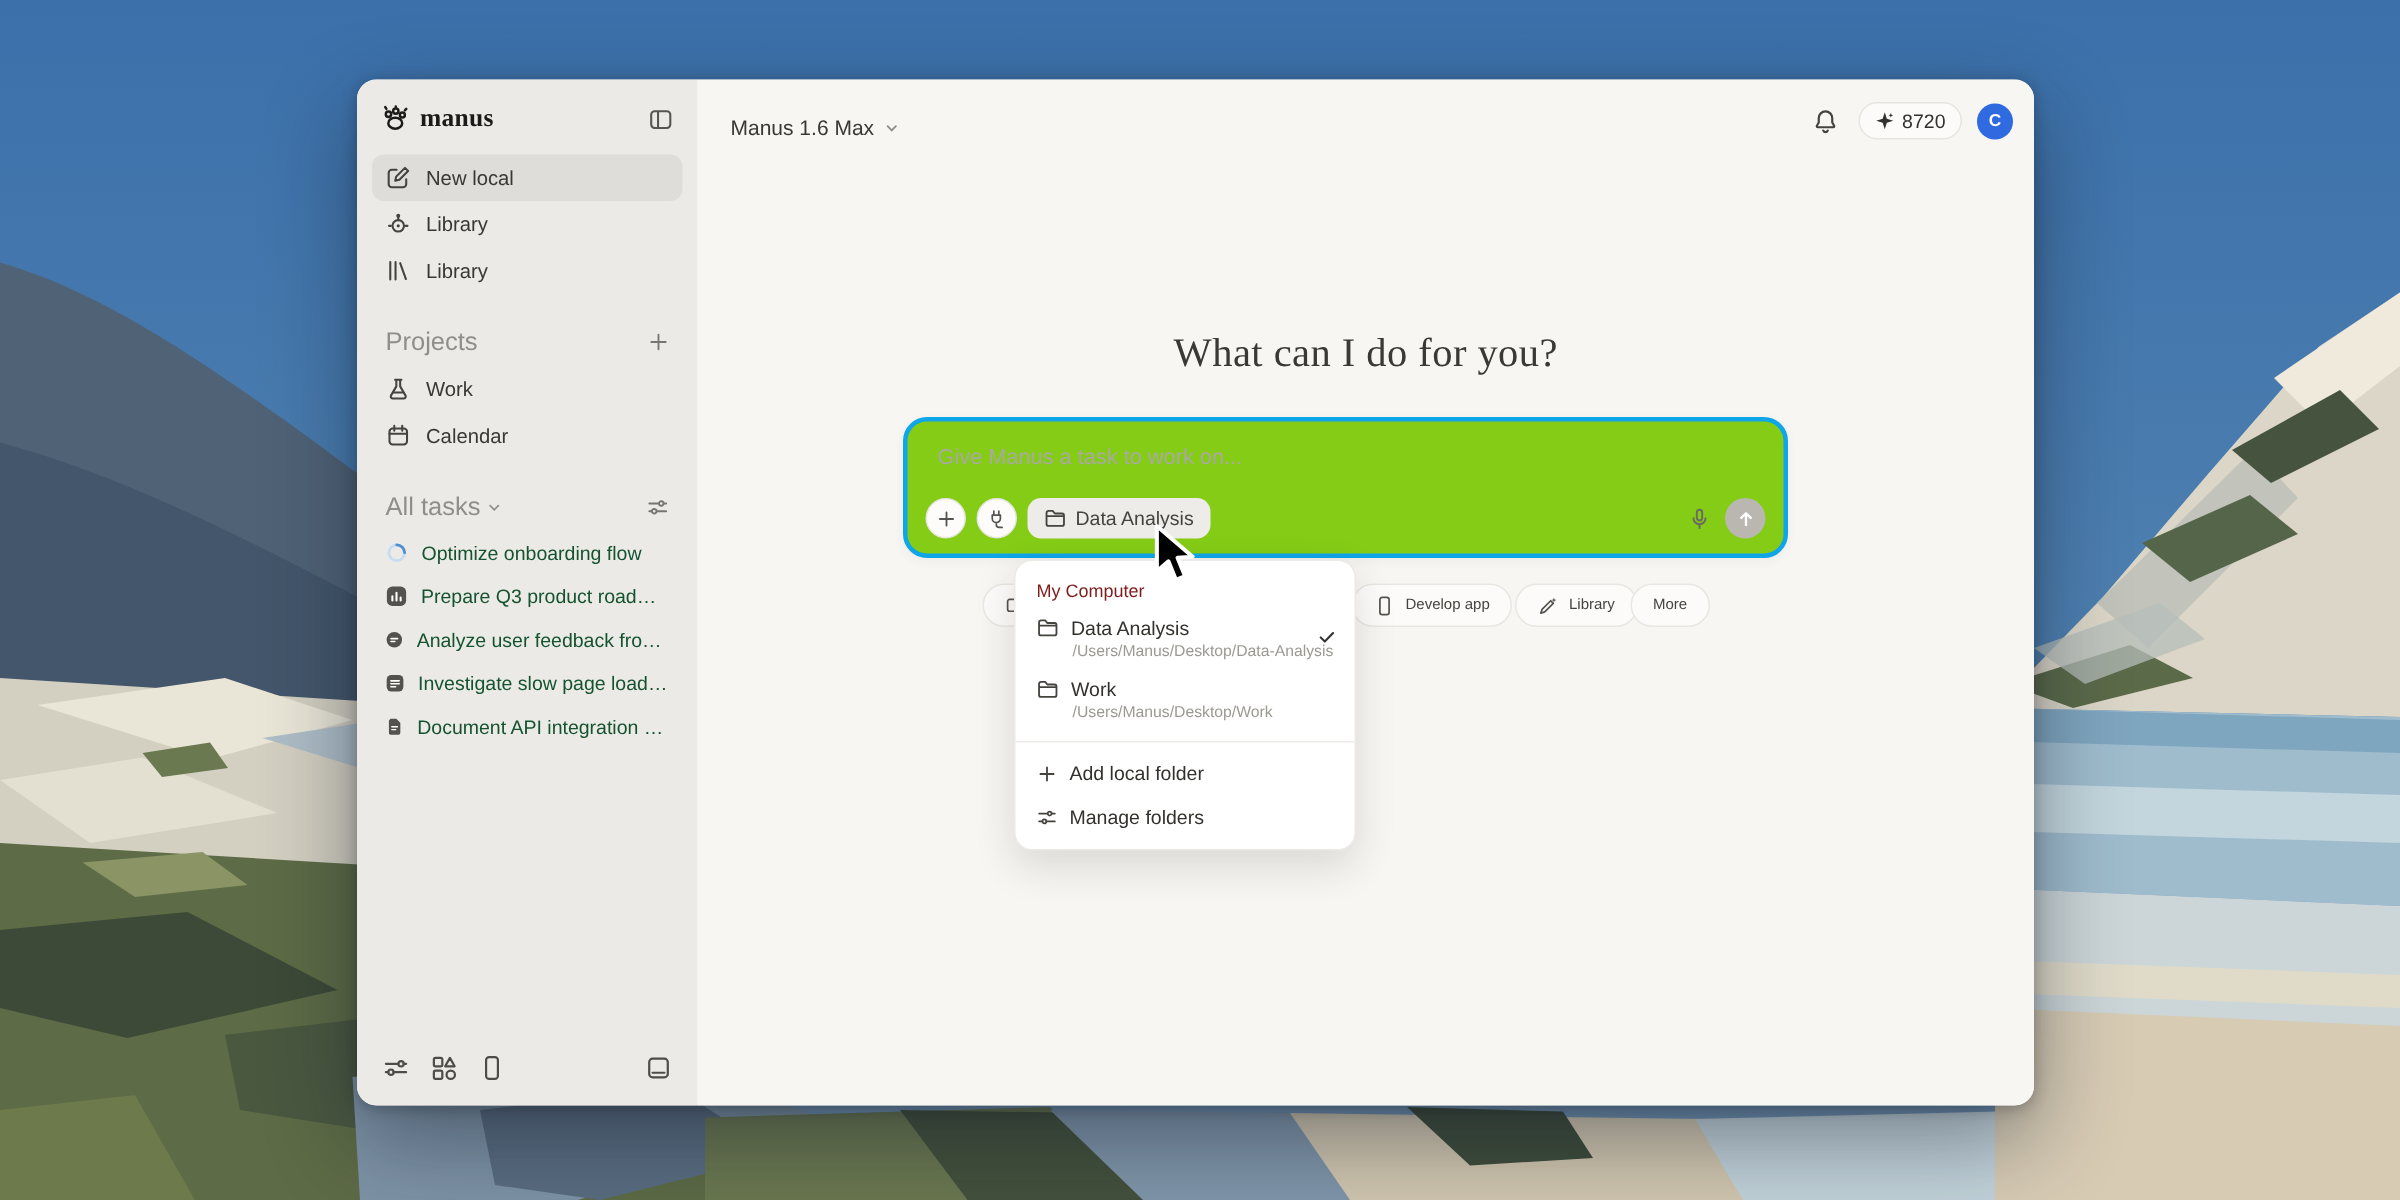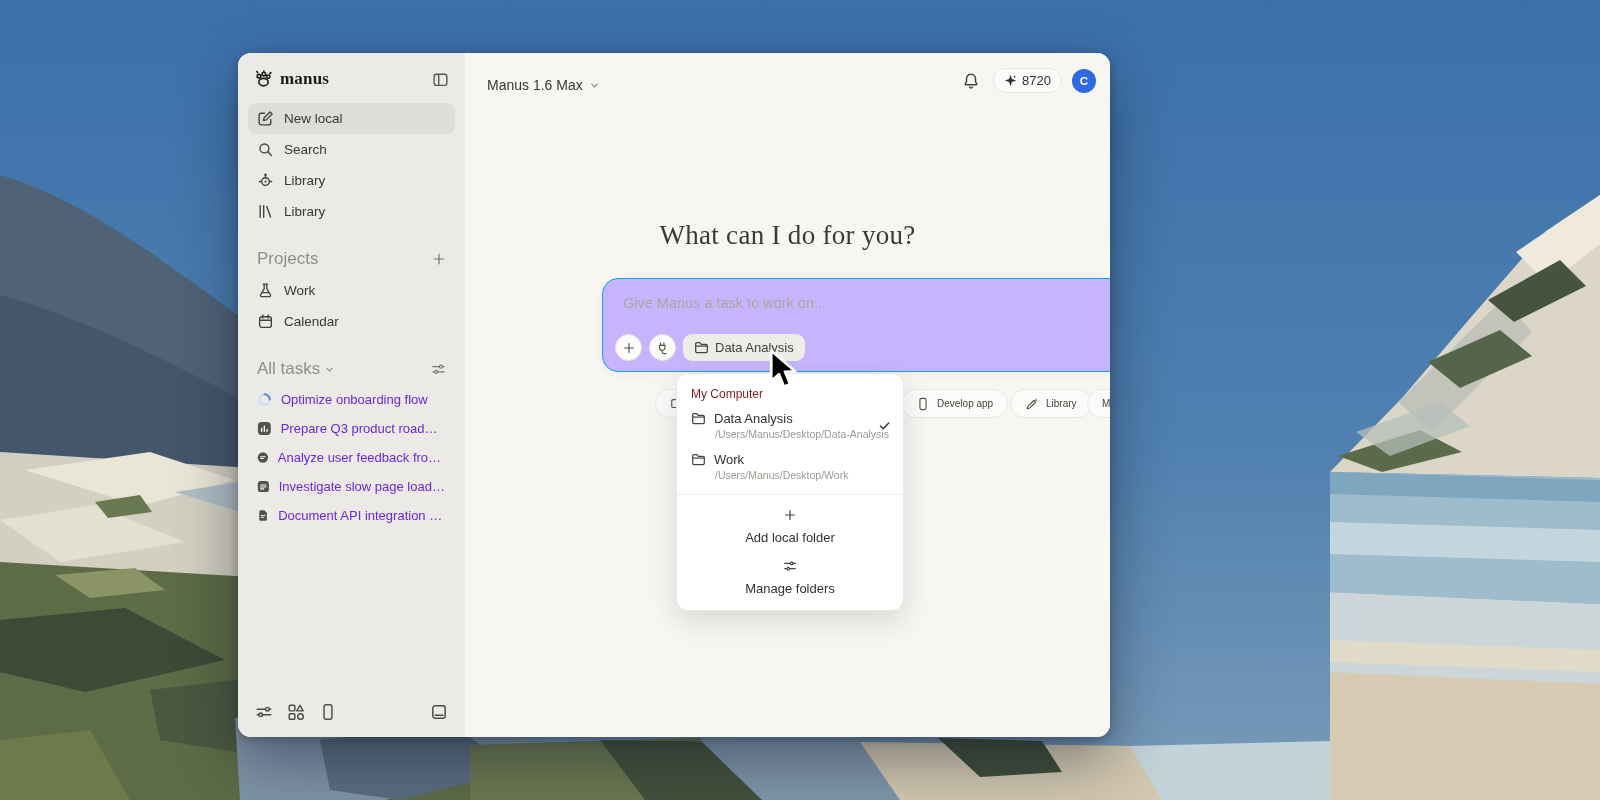--- a/index.html
+++ b/index.html
@@ -4,79 +4,79 @@
 <style>
   * { margin:0; padding:0; box-sizing:border-box; }
   html,body { width:1600px; height:800px; overflow:hidden; }
   body { font-family:"Liberation Sans", sans-serif; position:relative; background:#4b7fb0; }
 
   
   .wallpaper { position:absolute; inset:0; }
 
   
   .window {
-    position:absolute; left:238px; top:53px; width:872px; height:684px;
+    position:absolute; left:238px; top:53px; width:1118px; height:684px;
     border-radius:13px; overflow:hidden; display:flex;
     box-shadow:0 22px 60px rgba(15,25,40,.45), 0 2px 10px rgba(0,0,0,.25);
     background:#f7f6f3;
   }
 
   
   .sidebar { width:227px; background:#ebeae7; display:flex; flex-direction:column; padding:12px 10px 14px; flex-shrink:0; }
   .side-head { display:flex; align-items:center; padding:4px 6px 14px; }
   .logo-wrap { display:flex; align-items:center; gap:7px; }
   .logo-text { font-family:"Liberation Serif", serif; font-weight:700; font-size:17px; color:#1c1b19; letter-spacing:.2px; }
   .collapse-btn { margin-left:auto; cursor:pointer; display:flex; }
   .nav-item { display:flex; align-items:center; gap:10px; padding:7px 9px; border-radius:8px; font-size:13.5px; color:#3a3833; cursor:pointer; }
   .nav-item.active { background:#deddda; }
   .nav-item svg { flex-shrink:0; }
   .section-label { display:flex; align-items:center; margin-top:22px; padding:0 9px 6px; font-size:17px; color:#908e88; }
   .section-label .right { margin-left:auto; cursor:pointer; display:flex; }
   .chev { margin-left:4px; display:flex; }
-  .task-item { display:flex; align-items:center; gap:9px; padding:7px 9px; border-radius:8px; font-size:13px; color:#6d28d9; cursor:pointer; white-space:nowrap; overflow:hidden; }
+  .task-item { display:flex; align-items:center; gap:9px; padding:7px 9px; border-radius:8px; font-size:13px; color:#14532d; cursor:pointer; white-space:nowrap; overflow:hidden; }
   .task-item span { overflow:hidden; text-overflow:ellipsis; }
   .side-footer { margin-top:auto; display:flex; align-items:center; gap:10px; padding:6px 5px 0; }
   .foot-btn { display:flex; cursor:pointer; padding:2px; }
   .foot-btn.last { margin-left:auto; }
 
   
   .main { flex:1; position:relative; background:#f7f6f3; }
   .topbar { display:flex; align-items:flex-end; height:40px; padding:0 14px 0 22px; }
   .model-select { display:flex; align-items:center; gap:6px; font-size:14px; color:#3a3833; cursor:pointer; }
   .top-right { margin-left:auto; display:flex; align-items:center; gap:10px; }
   .icon-btn { display:flex; cursor:pointer; padding:3px; }
   .credits-pill { display:flex; align-items:center; gap:5px; background:#fcfbfa; border:1px solid #e7e5e0; border-radius:999px; padding:4px 10px; font-size:13px; color:#33312d; cursor:pointer; }
   .avatar { width:24px; height:24px; border-radius:50%; background:#2f6ae0; color:#fff; font-size:11.5px; font-weight:700; display:flex; align-items:center; justify-content:center; cursor:pointer; }
 
   .hero-title { position:absolute; top:167px; left:0; width:100%; text-align:center;
     font-family:"Liberation Serif", serif; font-size:27px; font-weight:500; color:#3b3934; letter-spacing:.3px; }
 
-  .composer { position:absolute; left:137px; top:225px; width:590px; height:94px; background:#c4b5fd;
-    border:1px solid #0ea5e9; border-radius:16px; box-shadow:0 2px 8px rgba(60,55,45,.05); padding:10px 12px; }
+  .composer { position:absolute; left:137px; top:225px; width:590px; height:94px; background:#84cc16;
+    border:3px solid #0ea5e9; border-radius:16px; box-shadow:0 2px 8px rgba(60,55,45,.05); padding:10px 12px; }
   .composer-input { width:100%; border:none; outline:none; background:transparent; font-size:14.5px; color:#33312d; padding:6px 8px; font-family:"Liberation Sans", sans-serif; }
   .composer-input::placeholder { color:#aaa8a2; }
   .composer-row { position:absolute; left:12px; right:12px; bottom:10px; display:flex; align-items:center; gap:7px; }
   .round-btn { width:27px; height:27px; border-radius:50%; border:1px solid #e6e4df; background:#fdfcfb; display:flex; align-items:center; justify-content:center; cursor:pointer; }
   .folder-chip { display:flex; align-items:center; gap:6px; background:#edecE9; background:#edece9; border-radius:9px; padding:6px 11px; font-size:13px; color:#45433e; cursor:pointer; }
   .mic-btn { margin-left:auto; display:flex; cursor:pointer; padding:2px; }
   .send-btn { width:27px; height:27px; border-radius:50%; background:#bab7b1; display:flex; align-items:center; justify-content:center; cursor:pointer; }
 
   .chips-row { position:absolute; top:336px; left:0; width:100%; height:29px; }
   .chip { position:absolute; display:flex; align-items:center; gap:7px; height:29px; background:#fcfbfa; border:1px solid #e9e7e2; border-radius:999px; padding:0 14px; font-size:10px; color:#45433e; cursor:pointer; white-space:nowrap; }
 
   
   .dropdown { position:absolute; left:211px; top:320px; width:228px; background:#ffffff; border:1px solid #eceae6;
     border-radius:12px; box-shadow:0 10px 28px rgba(40,35,25,.14); padding:6px 0 7px; z-index:5; }
   .dd-title { font-size:12px; color:#7f1d1d; padding:7px 14px 5px; }
   .dd-item { position:relative; padding:5px 14px 7px; cursor:pointer; }
   .dd-item-row { display:flex; align-items:center; gap:8px; font-size:13px; color:#33312d; }
   .dd-path { font-size:10.5px; color:#9b9992; margin:2px 0 0 24px; }
   .dd-check { position:absolute; right:12px; top:12px; }
   .dd-divider { height:1px; background:#eeece8; margin:6px 0; }
-  .dd-action { display:flex; align-items:center; gap:8px; font-size:13px; color:#33312d; padding:7px 14px; cursor:pointer;flex-direction:column; }
+  .dd-action { display:flex; align-items:center; gap:8px; font-size:13px; color:#33312d; padding:7px 14px; cursor:pointer; }
 
   
   .cursor { position:absolute; left:766px; top:349px; z-index:20; pointer-events:none; }
 </style>
 </head>
 <body>
 
 <svg class="wallpaper" viewBox="0 0 1600 800" preserveAspectRatio="none">
   <defs>
     <linearGradient id="sky" x1="0" y1="0" x2="0" y2="1">
@@ -153,27 +153,20 @@
 
     <div class="nav-item active">
       <svg width="17" height="17" viewBox="0 0 16 16" fill="none" stroke="#45433e" stroke-width="1.3" stroke-linecap="round" stroke-linejoin="round">
         <path d="M13 9 v3 a2 2 0 0 1 -2 2 H4 a2 2 0 0 1 -2 -2 V5 a2 2 0 0 1 2 -2 h3"></path>
         <path d="M12.2 1.8 l2 2 L8.7 9.3 l-2.6 .6 .6 -2.6 Z"></path>
       </svg>
       <span>New local</span>
     </div>
     <div class="nav-item">
       <svg width="17" height="17" viewBox="0 0 16 16" fill="none" stroke="#45433e" stroke-width="1.3" stroke-linecap="round">
-        <circle cx="7" cy="7" r="4.2"></circle>
-          <path d="M10.2 10.2 L13.6 13.6"></path>
-      </svg>
-      <span>Search</span>
-    </div>
-    <div class="nav-item">
-      <svg width="17" height="17" viewBox="0 0 16 16" fill="none" stroke="#45433e" stroke-width="1.3" stroke-linecap="round">
         <circle cx="8" cy="9" r="3.6"></circle>
           <path d="M8 5.4 V3.4"></path>
           <circle cx="8" cy="2.6" r="0.6" fill="#45433e"></circle>
         <path d="M2.2 9 h1.2 M12.6 9 h1.2"></path>
           <circle cx="8" cy="9" r="1" fill="#45433e" stroke="none"></circle>
       </svg>
       <span>Library</span>
     </div>
     <div class="nav-item">
       <svg width="17" height="17" viewBox="0 0 16 16" fill="none" stroke="#45433e" stroke-width="1.3" stroke-linecap="round">

